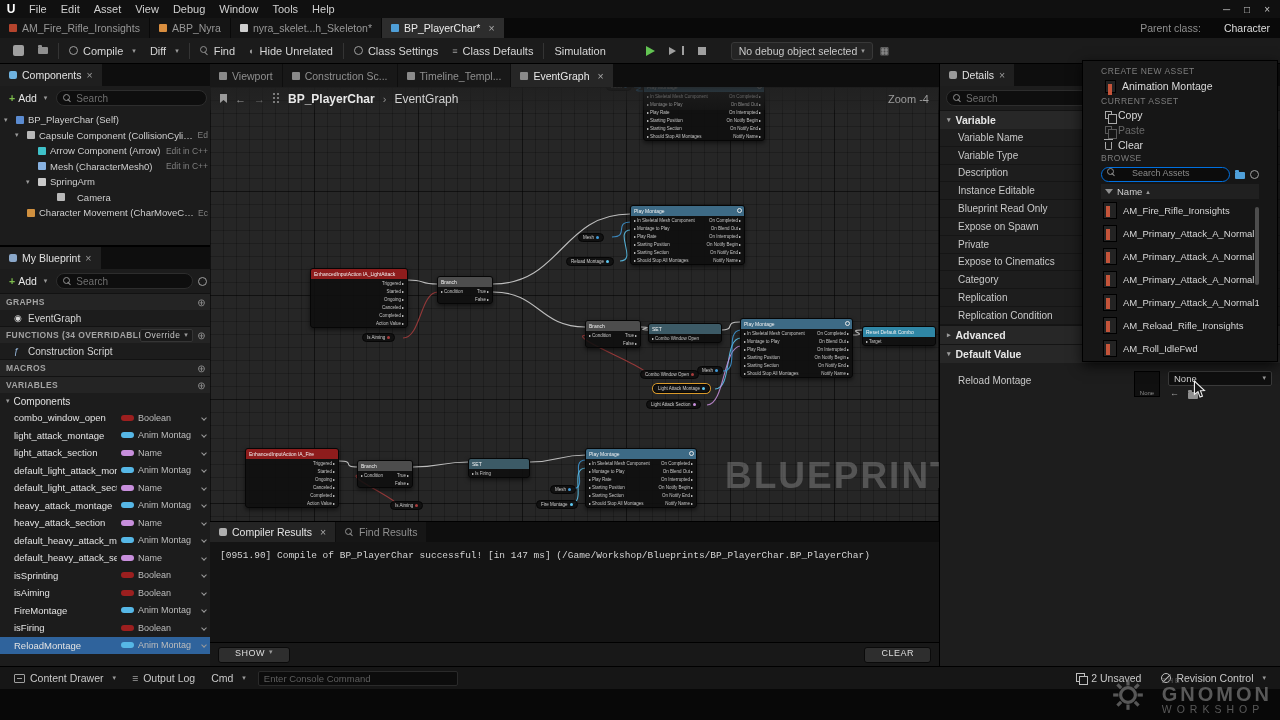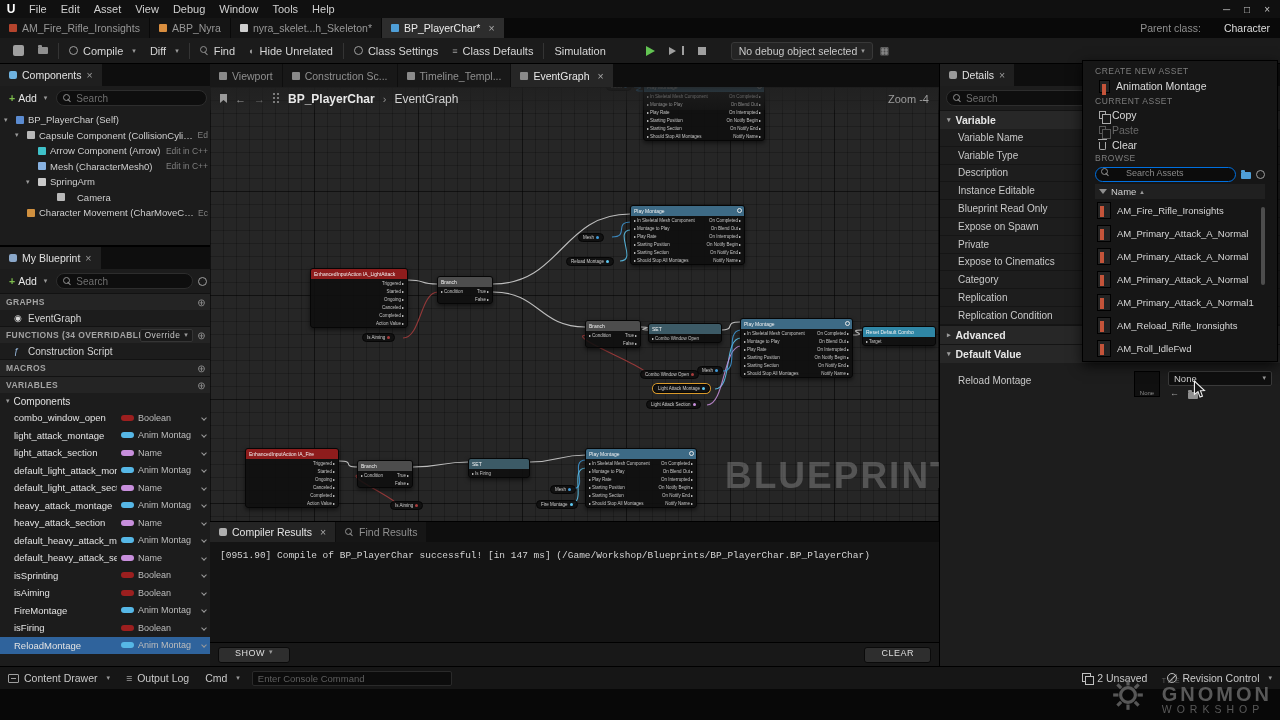--- a/index.html
+++ b/index.html
@@ -117,21 +117,21 @@
 .thumb{width:26px;height:26px;background:#101010;border:1px solid #000;display:flex;align-items:flex-end;justify-content:center;font-size:6px;color:#8a8a8a;flex:none}
 .nonecombo{display:flex;flex-direction:column;gap:4px;width:104px}
 .nonedd{display:flex;align-items:center;justify-content:space-between;background:#0f0f0f;border:1px solid #3a3a3a;border-radius:2px;height:15px;padding:0 5px;font-size:9.5px;color:#d0d0d0}
 .miniicons{display:flex;gap:8px;padding-left:2px}
 .ic-usesel{width:10px;height:8px;position:relative}
 .ic-usesel::before{content:"←";color:#9f9f9f;font-size:9px;position:absolute;top:-2px}
 .ic-folder{width:10px;height:7px;background:#8f8f8f;border-radius:1px;position:relative;margin-top:2px}
 .ic-folder::before{content:"";position:absolute;top:-2px;left:0;width:4px;height:2px;background:#8f8f8f;border-radius:1px 1px 0 0}
 .ic-folder.blue{background:#4f9fd8}.ic-folder.blue::before{background:#4f9fd8}
 
-.picker{position:absolute;left:1082px;top:60px;width:196px;height:302px;background:#161616;border:1px solid #000;box-shadow:0 4px 12px rgba(0,0,0,.7);z-index:90;padding:4px 12px;display:flex;flex-direction:column;overflow:hidden}
+.picker{position:absolute;left:1082px;top:60px;width:196px;height:302px;background:#161616;border:1px solid #000;box-shadow:0 4px 12px rgba(0,0,0,.7);z-index:90;padding:4px 18px;display:flex;flex-direction:column;overflow:hidden}
 .pkhead{font-size:8.5px;letter-spacing:.5px;color:#7d7d7d;height:12px;display:flex;align-items:center}
 .pkrow{display:flex;align-items:center;gap:6px;height:15px;font-size:10.5px;color:#dadada;padding-left:4px}
 .pkrow.dim{color:#686868}
 .pkcreate{height:18px}
 .ic-copy{width:7px;height:8px;border:1px solid #aaa;position:relative;flex:none}
 .ic-copy::before{content:"";position:absolute;left:2px;top:2px;width:7px;height:8px;border:1px solid #aaa;background:#161616}
 .ic-trash{width:7px;height:8px;border:1px solid #aaa;border-top:none;border-radius:0 0 2px 2px;position:relative;flex:none;margin-top:2px}
 .ic-trash::before{content:"";position:absolute;top:-3px;left:-2px;right:-2px;height:1px;background:#aaa}
 .pksearchrow{display:flex;align-items:center;gap:5px;height:20px}
 .pksearch{flex:1;height:15px;background:#0c0c0c;border:1px solid #0070e0;border-radius:8px;display:flex;align-items:flex-start;gap:16px;padding:0 5px;min-width:0}
@@ -139,21 +139,21 @@
 .pksearch input::placeholder{color:#8a8a8a}
 .pknamehdr{display:flex;align-items:center;gap:4px;height:15px;background:#202020;font-size:9.5px;color:#d0d0d0;padding:0 4px}
 .ic-funnel{width:0;height:0;border-left:4px solid transparent;border-right:4px solid transparent;border-top:5px solid #8f8f8f}
 .arrowup{font-size:7px;color:#9a9a9a}
 .assetlist{flex:1;overflow:hidden;position:relative}
 .arow{display:flex;align-items:center;gap:6px;height:23px;font-size:9.5px;color:#d6d6d6;padding:0 2px;white-space:nowrap;overflow:hidden}
 .asset-thumb{width:14px;height:17px;background:#232323;border:1px solid #000;position:relative;flex:none}
 .asset-thumb::before{content:"";position:absolute;left:2px;top:3px;width:4px;height:11px;background:#c4543a}
 .pkscroll{position:absolute;right:0;top:8px;width:4px;height:78px;background:#4d4d4d;border-radius:2px}
 
-.statusbar{position:absolute;left:0;top:666px;right:0;height:23px;background:#161616;border-top:1px solid #000;display:flex;align-items:center;padding:0 0;z-index:5}
+.statusbar{position:absolute;left:0;top:666px;right:0;height:23px;background:#161616;border-top:1px solid #000;display:flex;align-items:center;padding:0 6px;z-index:5}
 .sbtn{display:flex;align-items:center;gap:5px;padding:0 8px;font-size:10.5px;color:#c9c9c9;white-space:nowrap}
 .ic-drawer{width:11px;height:9px;border:1px solid #9f9f9f;border-radius:1px;position:relative}
 .ic-drawer::before{content:"";position:absolute;left:2px;right:2px;top:3px;height:1px;background:#9f9f9f}
 .console{width:200px;height:15px;background:#0c0c0c;border:1px solid #2a2a2a;border-radius:2px;display:flex;align-items:center;padding:0 5px;margin-left:4px}
 .console input{flex:1;background:transparent;border:0;outline:0;font-size:9.5px;color:#a5a5a5;min-width:0}
 .console input::placeholder{color:#5f5f5f}
 .sright{margin-left:auto;display:flex;align-items:center;gap:4px}
 .ic-layers{width:10px;height:10px;position:relative}
 .ic-layers::before{content:"";position:absolute;left:0;top:0;width:7px;height:7px;border:1px solid #bfbfbf}
 .ic-layers::after{content:"";position:absolute;left:3px;top:3px;width:7px;height:7px;border:1px solid #bfbfbf;background:#161616}

